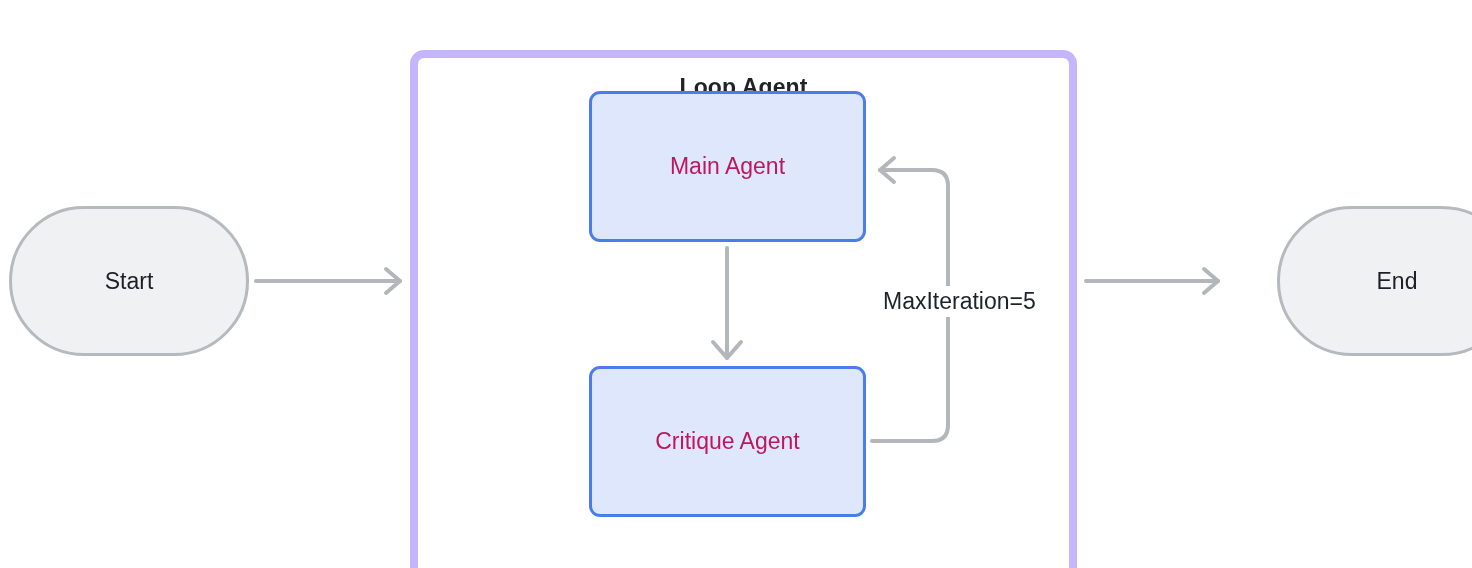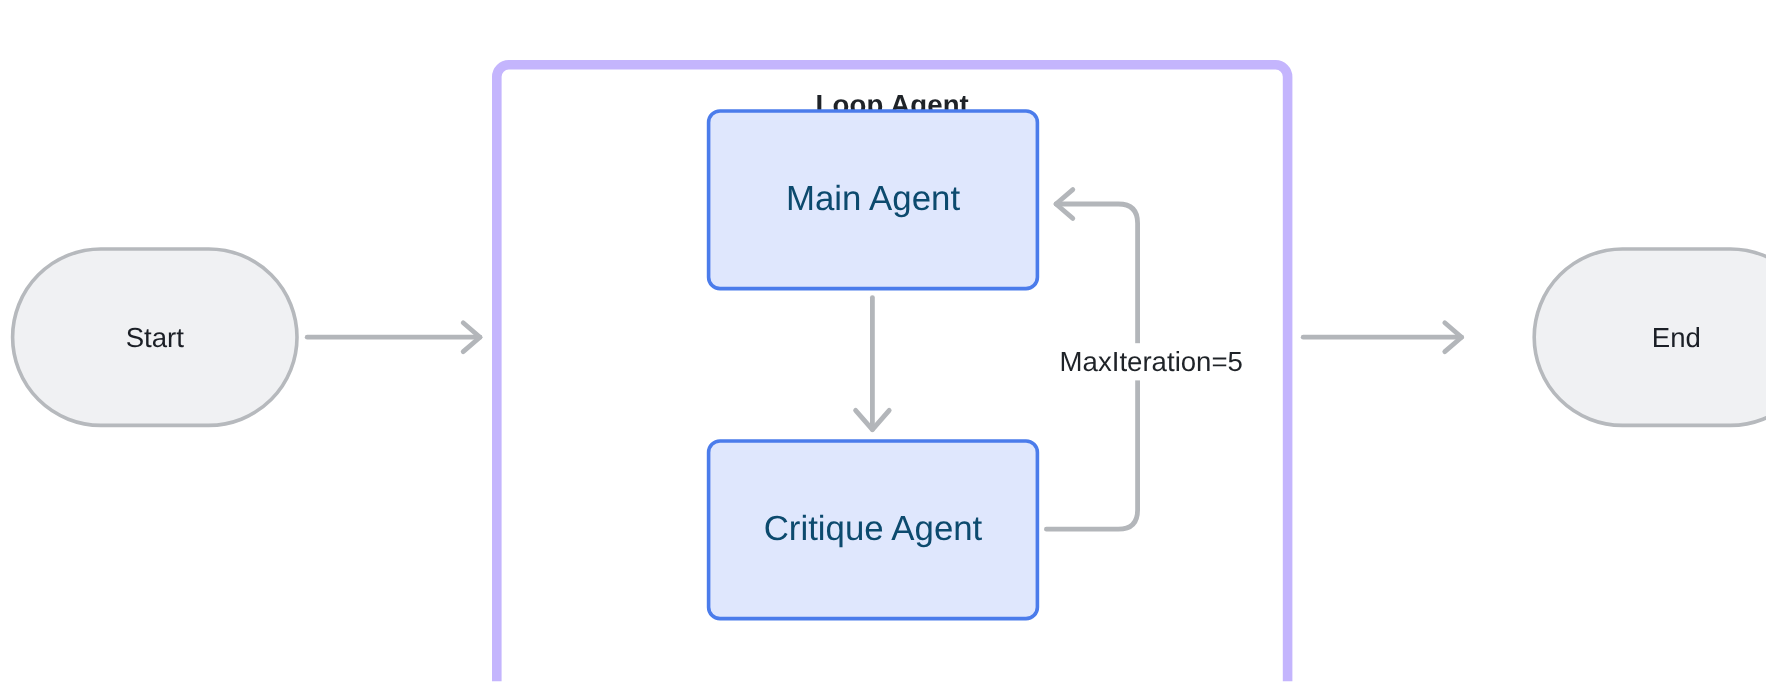--- a/index.html
+++ b/index.html
@@ -57,22 +57,22 @@
   
   .agent-node {
     position: absolute;
     box-sizing: border-box;
     border: 3px solid #4b7ceb;
     background: #dfe7fd;
     border-radius: 11px;
     display: flex;
     align-items: center;
     justify-content: center;
-    color: #0c4a6e;
-    font-size: 29px;
+    color: #be185d;
+    font-size: 23px;
     font-weight: normal;
   }
   #node-main-agent {
     left: 589px;
     top: 91px;
     width: 277px;
     height: 151px;
   }
   #node-critique-agent {
     left: 589px;

